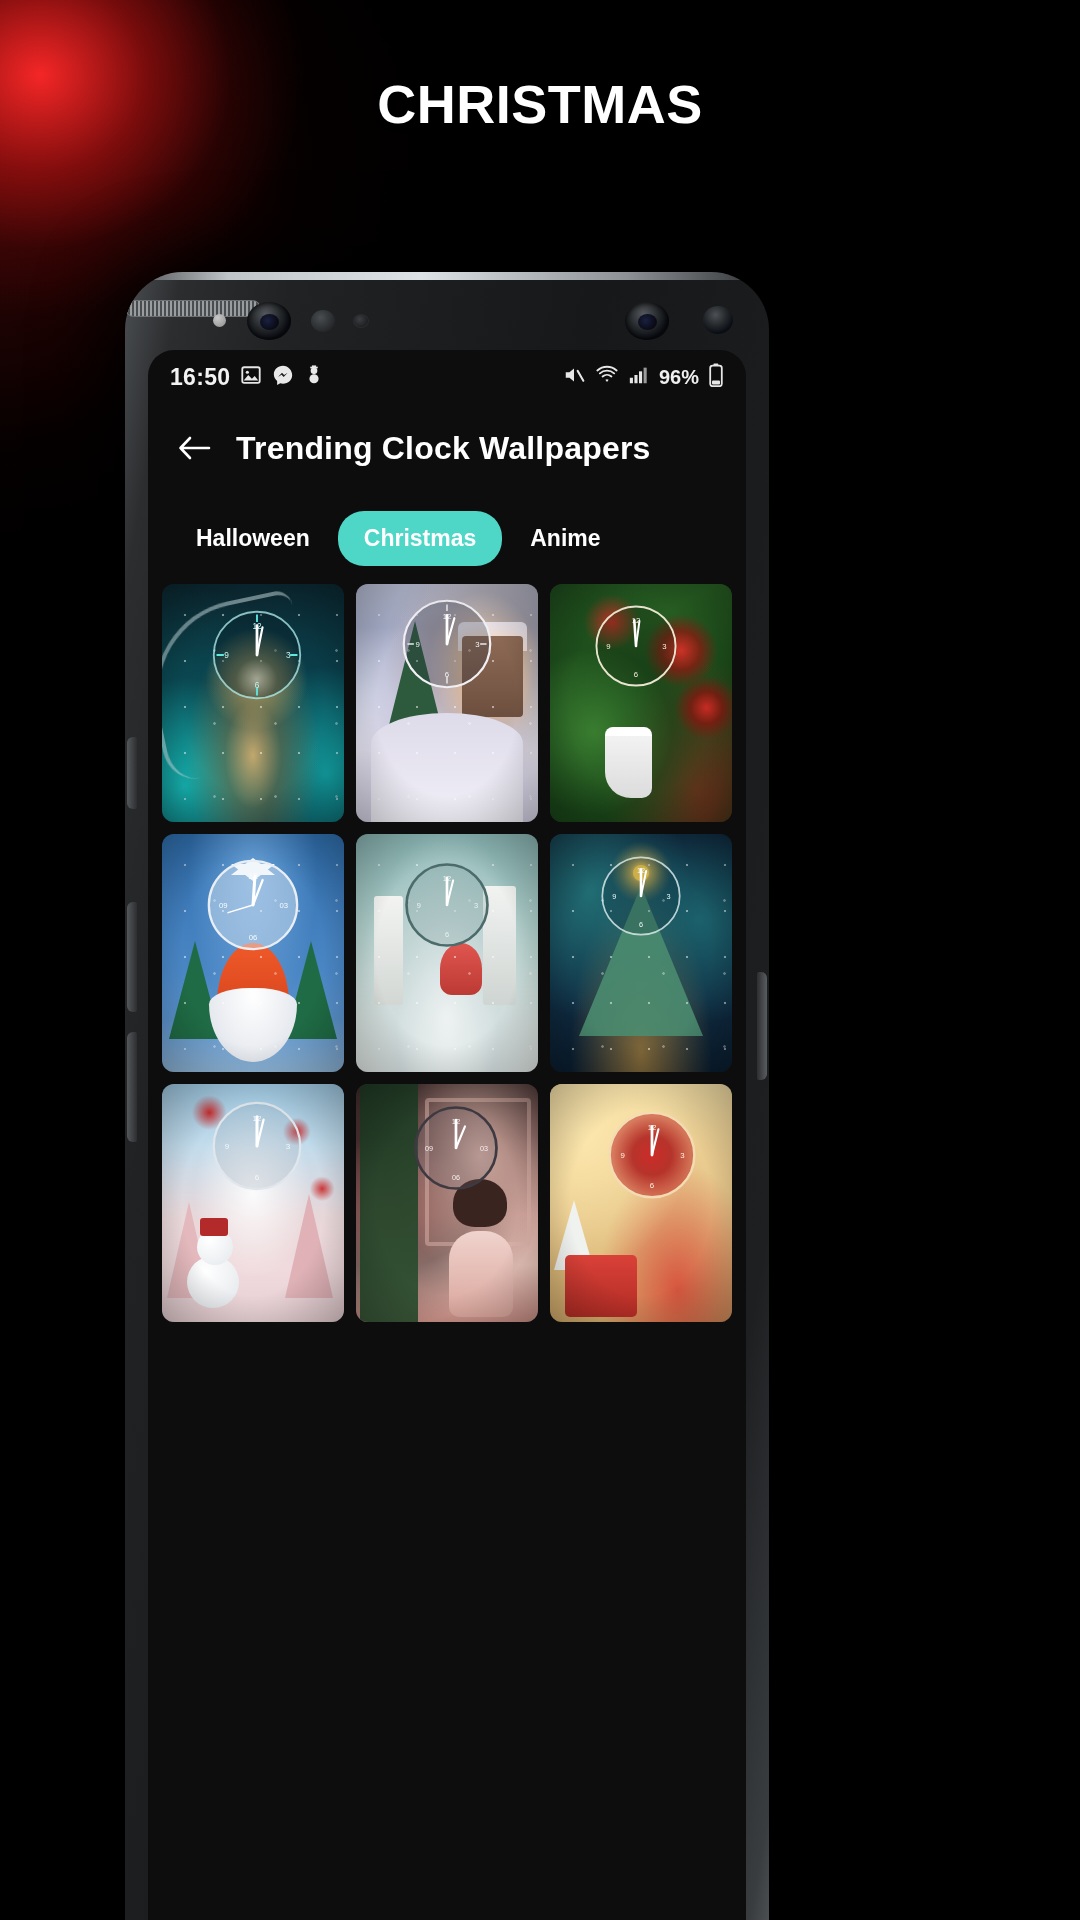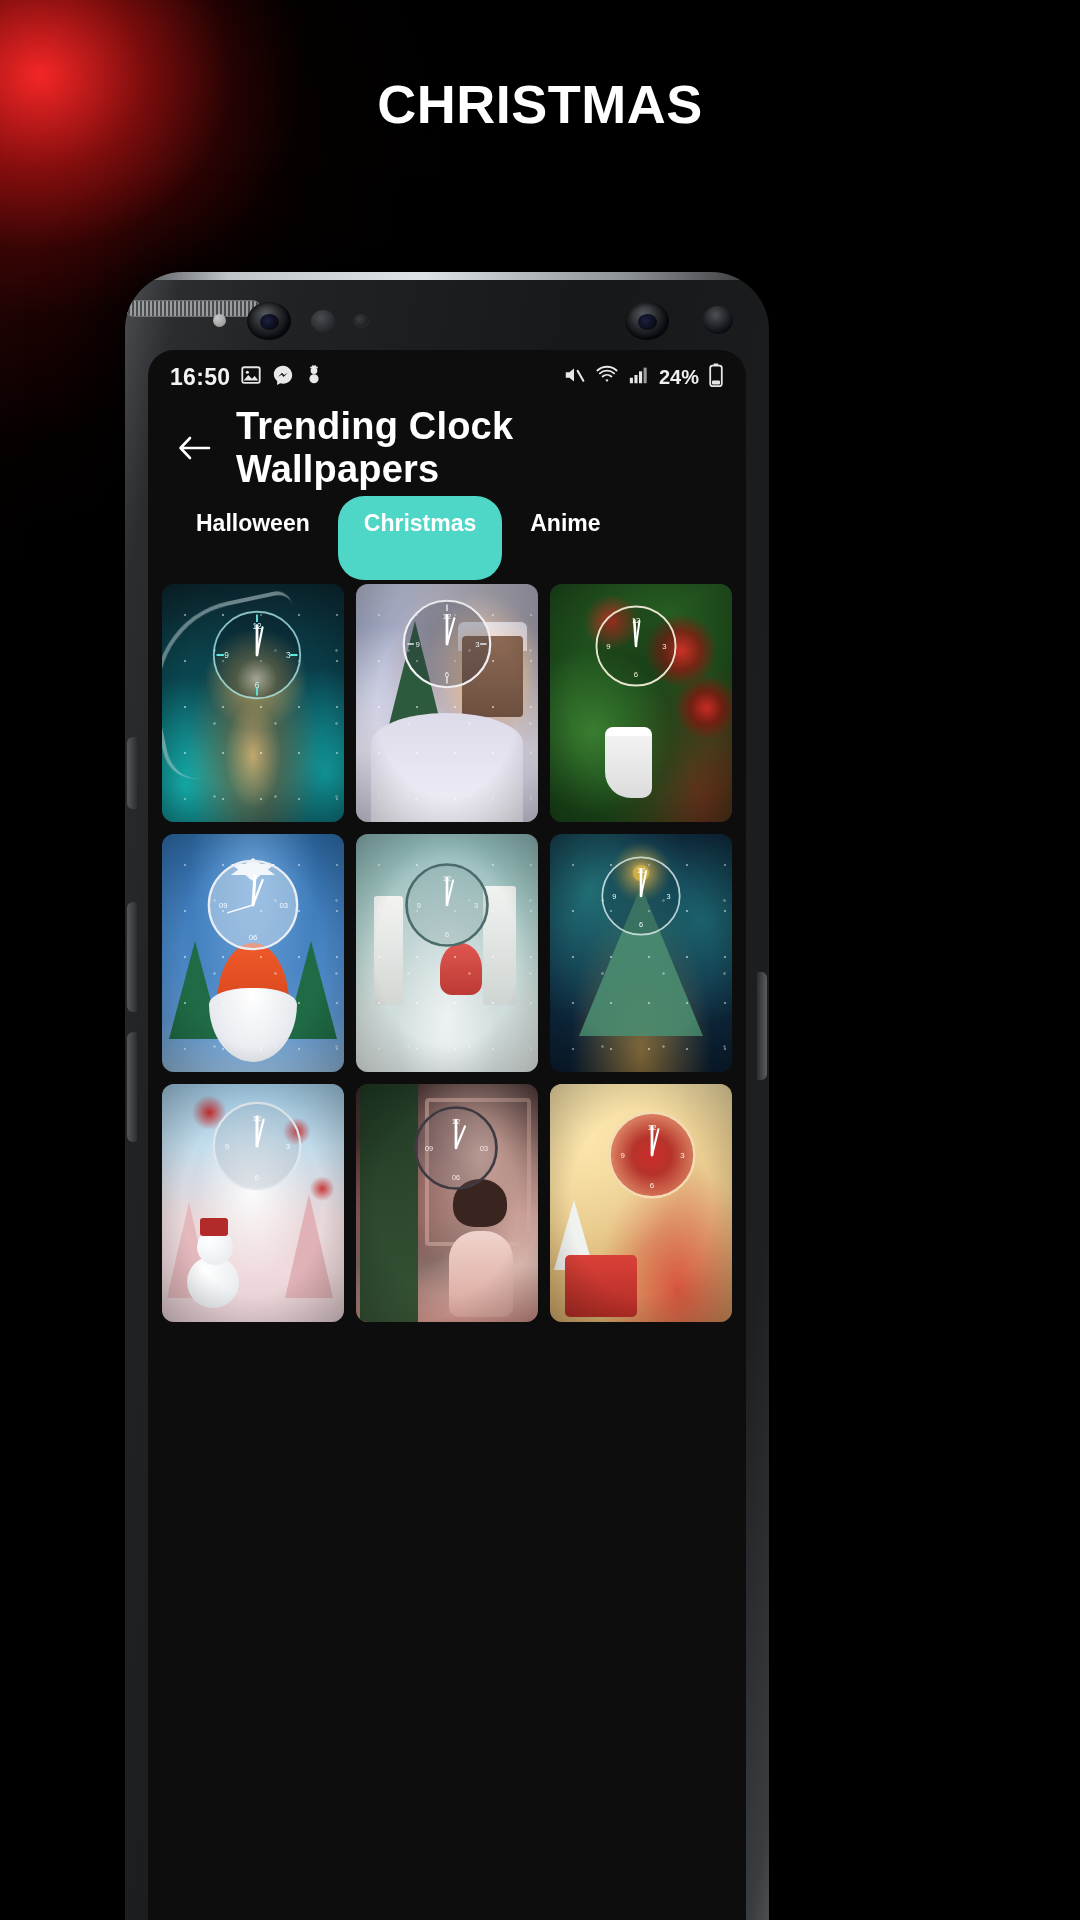--- a/index.html
+++ b/index.html
@@ -91,26 +91,26 @@
   .sb-right { margin-left:auto; display:flex; align-items:center; gap:9px; }
   .sb-batt-text { font-size:20px; font-weight:bold; color:#f0f0f0; }
   .ic { display:block; }
 
   
   .appbar {
     position:absolute; left:0; top:54px; width:598px; height:88px;
     display:flex; align-items:center; padding:0 26px;
   }
   .back-arrow { width:40px; height:40px; flex:0 0 auto; display:flex; align-items:center; justify-content:center; }
-  .appbar-title { color:#ffffff; font-size:38px; font-weight:bold; margin-left:22px; letter-spacing:.2px; }
+  .appbar-title { color:#ffffff; font-size:32px; font-weight:bold; margin-left:22px; letter-spacing:.2px; }
 
   
   .tabs {
     position:absolute; left:0; top:146px; width:598px; height:84px;
-    display:flex; padding:0 26px; gap:6px;
+    display:flex; align-items:center; padding:0 26px; gap:6px;
   }
   .tab {
     font-size:23px; font-weight:bold; color:#ffffff;
     padding:14px 22px; border-radius:26px; white-space:nowrap;
   }
   .tab.active { background:#4ed6c6; color:#ffffff; padding:14px 26px; }
 
   
   .grid {
     position:absolute; left:0; top:234px; width:598px; height:1388px;
@@ -350,21 +350,21 @@
               </svg>
           </span>
           <span class="ic">
             <svg width="22" height="22" viewBox="0 0 24 24">
                 <rect x="2" y="15" width="3.4" height="6" fill="#e6e6e6"></rect>
                 <rect x="7" y="12" width="3.4" height="9" fill="#e6e6e6"></rect>
                 <rect x="12" y="8" width="3.4" height="13" fill="#e6e6e6"></rect>
                 <rect x="17" y="4" width="3.4" height="17" fill="#9a9a9a"></rect>
               </svg>
           </span>
-          <span class="sb-batt-text">24%</span>
+          <span class="sb-batt-text">96%</span>
           <span class="ic">
             <svg width="16" height="24" viewBox="0 0 14 24">
                 <rect x="4.4" y="0.6" width="5" height="2" rx="1" fill="#e6e6e6"></rect>
                 <rect x="1.2" y="2.6" width="11.6" height="20.6" rx="2.4" fill="none" stroke="#e6e6e6" stroke-width="1.8"></rect>
                 <rect x="3" y="17.5" width="8" height="4" rx="1" fill="#e6e6e6"></rect>
               </svg>
           </span>
         </div>
       </div>
 

